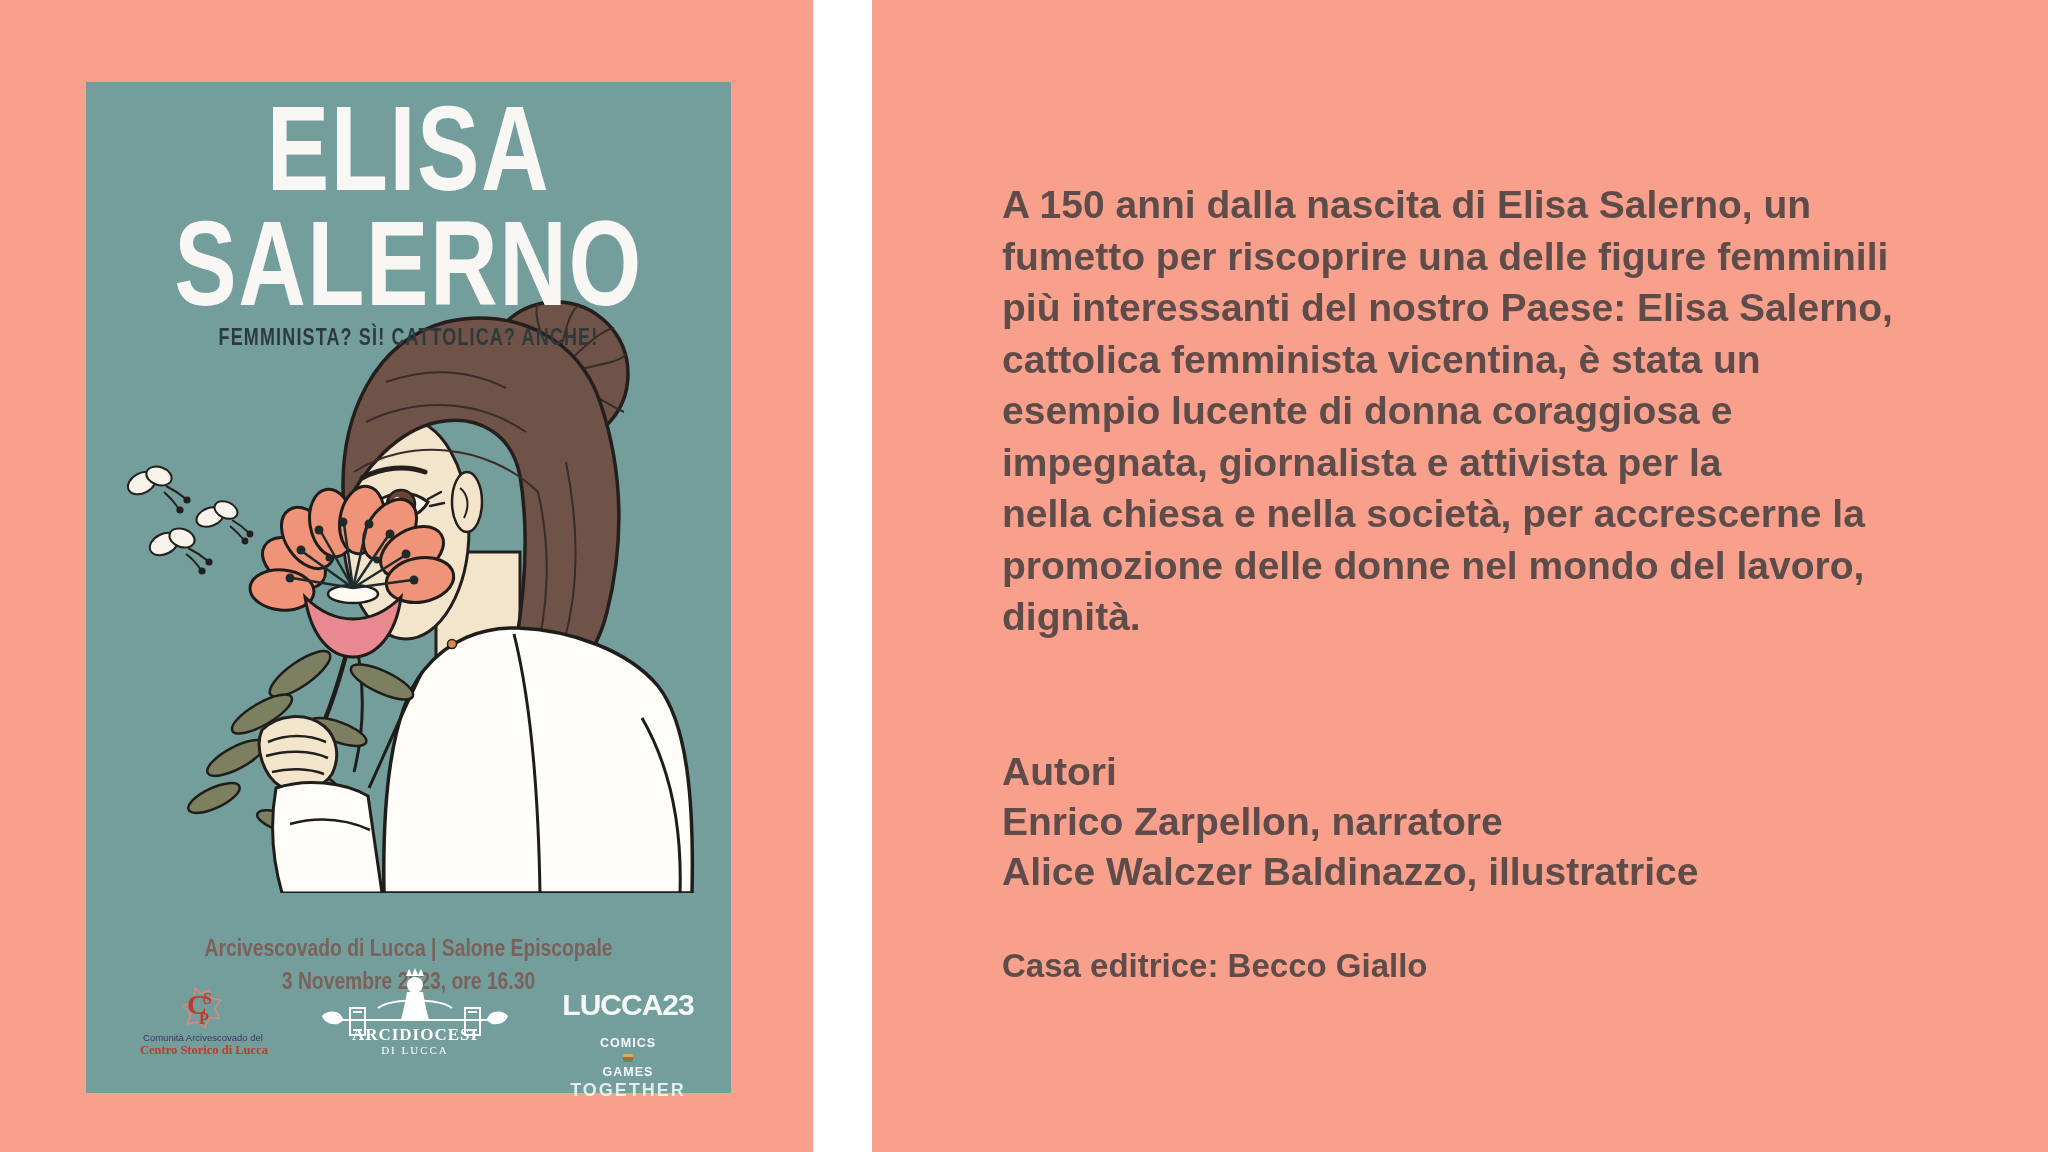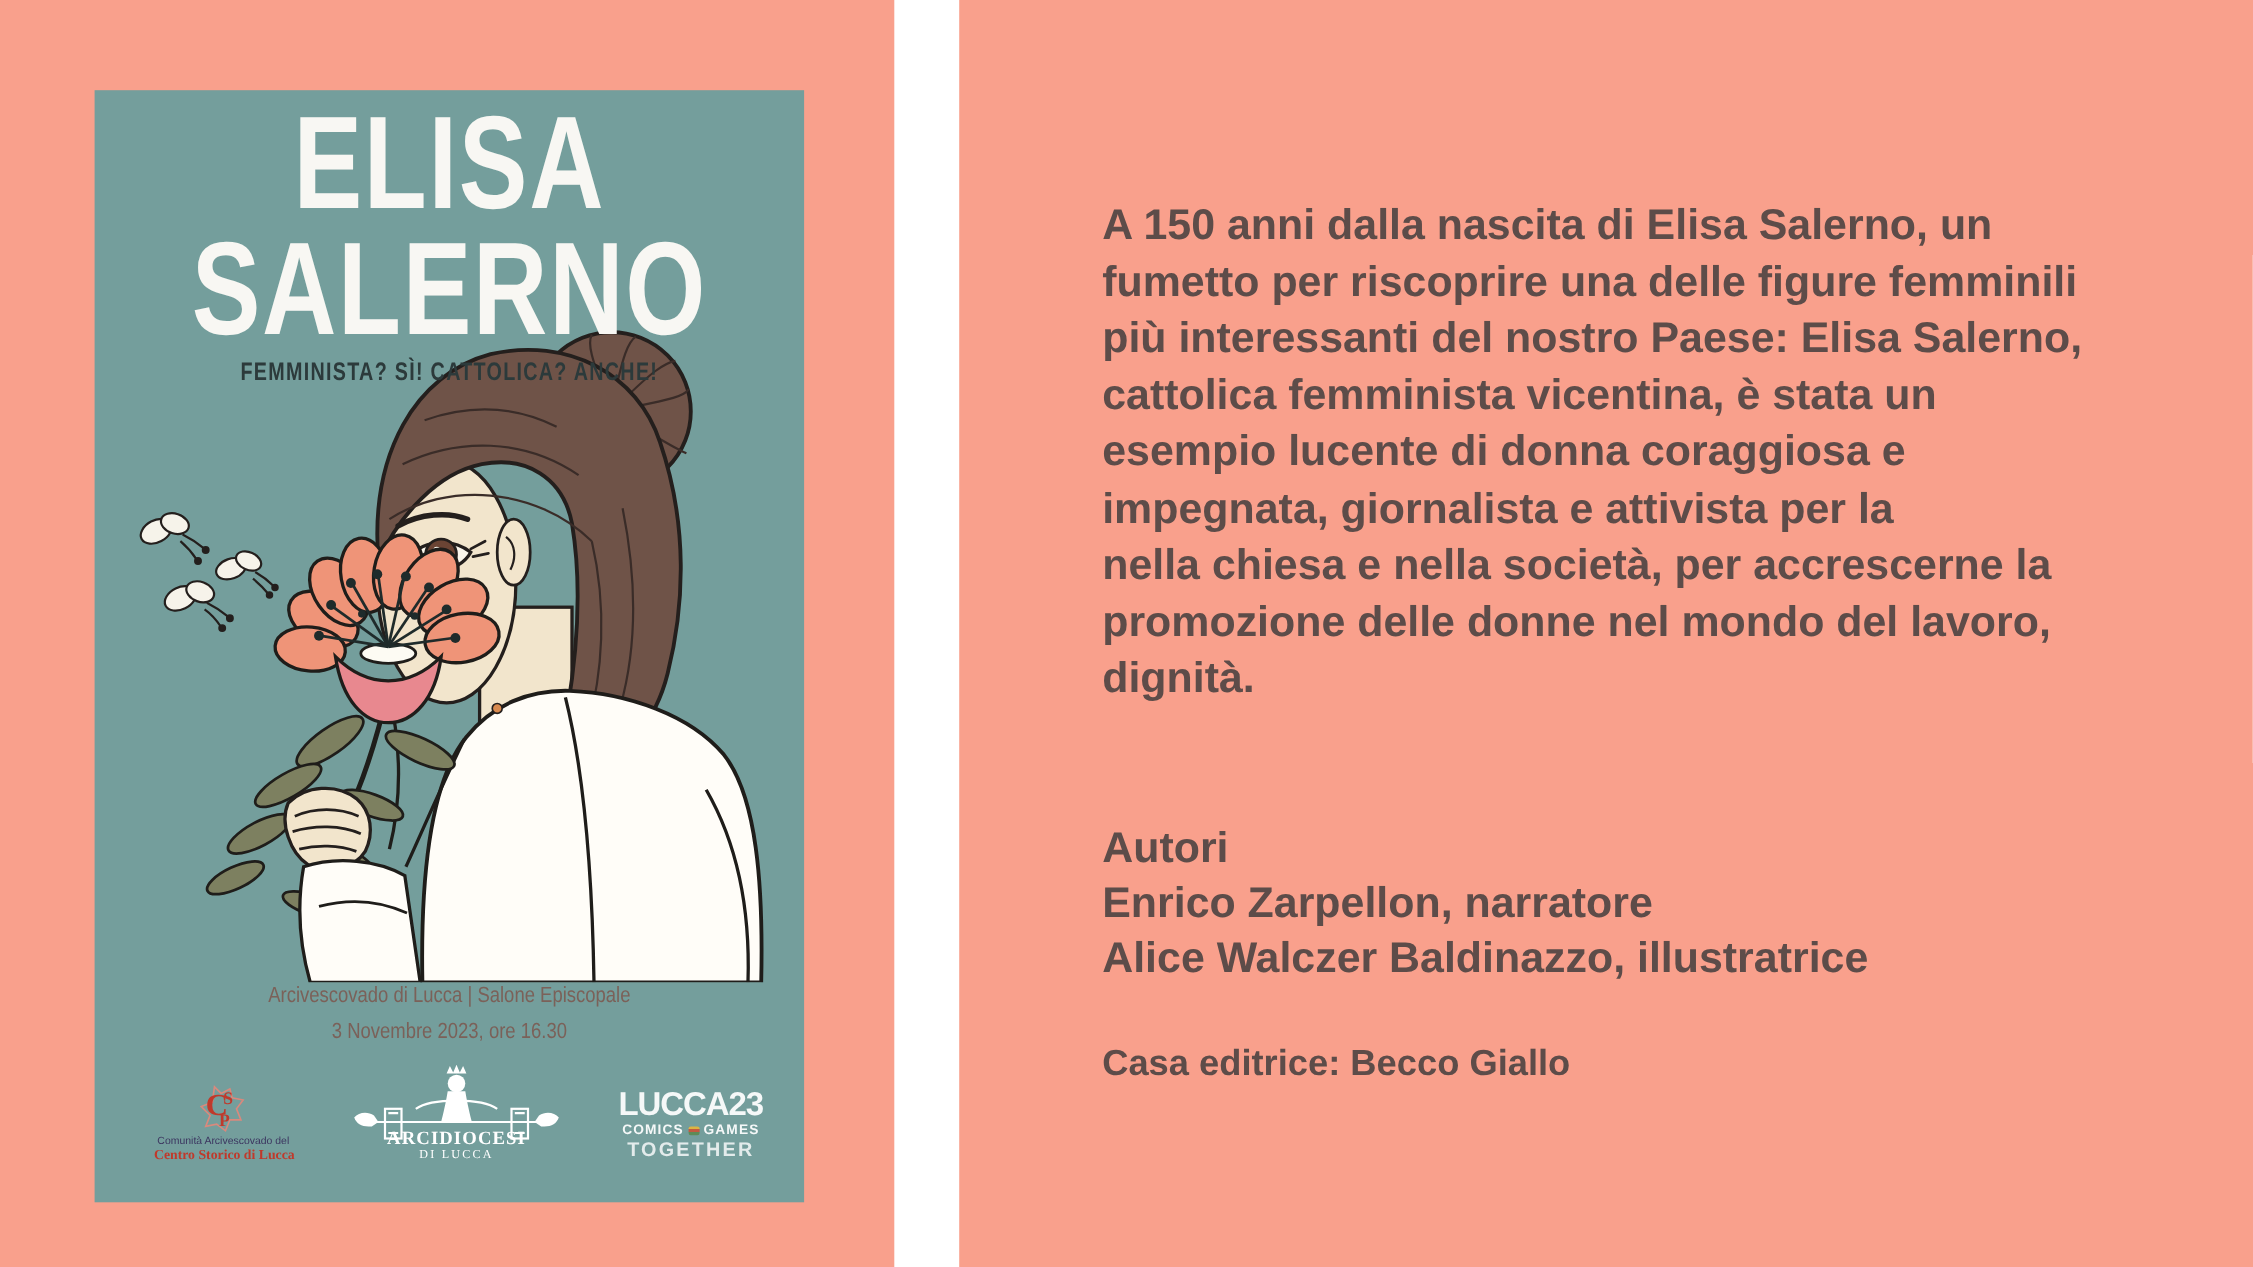--- a/index.html
+++ b/index.html
@@ -12,41 +12,41 @@
     font-weight:bold;font-size:120px;line-height:120px;letter-spacing:2px;
     transform:scaleX(.78);transform-origin:50% 50%;white-space:nowrap;}
   #title-line1{top:6px;}
   #title-line2{top:121px;}
   #poster-subtitle{position:absolute;left:0;top:243px;width:100%;text-align:center;
     color:var(--subtitle);font-weight:bold;font-size:23px;line-height:24px;letter-spacing:1.5px;
     transform:scaleX(.78);transform-origin:50% 50%;white-space:nowrap;}
   #illustration{position:absolute;left:0;top:0;width:645px;height:811px;}
 
   
-  #event-block{position:absolute;left:86px;top:889px;width:645px;text-align:center;
-    color:var(--event);font-weight:normal;font-size:20px;line-height:33px;}
+  #event-block{position:absolute;left:86px;top:932px;width:645px;text-align:center;
+    color:var(--event);font-weight:bold;font-size:23px;line-height:33px;}
   .event-line{display:block;transform:scaleX(.84);transform-origin:50% 50%;white-space:nowrap;}
 
   
   #parish-logo{position:absolute;left:140px;top:984px;width:126px;text-align:center;}
   #parish-mono{display:block;margin:0 auto;}
   #parish-line1{font-size:9.5px;color:var(--parish-blue);line-height:11px;margin-top:2px;white-space:nowrap;}
   #parish-line2{font-family:"Liberation Serif",serif;font-weight:bold;font-size:12.5px;color:var(--logo-red);line-height:13px;margin-top:1px;white-space:nowrap;}
 
   #arch-logo{position:absolute;left:320px;top:968px;width:190px;height:95px;color:var(--white);text-align:center;}
   #arch-art{position:absolute;left:0;top:0;}
   #arch-name{position:absolute;left:0;top:57px;width:100%;font-family:"Liberation Serif",serif;
     font-size:17px;letter-spacing:1px;font-weight:bold;white-space:nowrap;}
   #arch-subname{position:absolute;left:0;top:76px;width:100%;font-family:"Liberation Serif",serif;
     font-size:11px;letter-spacing:2px;white-space:nowrap;}
 
   #lucca-logo{position:absolute;left:550px;top:990px;width:156px;text-align:center;color:var(--white);}
   #lucca-line1{font-size:30px;font-weight:bold;line-height:30px;letter-spacing:-1px;opacity:.93;white-space:nowrap;}
-  #lucca-line2{display:flex;align-items:center;justify-content:center;gap:4px;margin-top:1px;
-    font-size:12.5px;font-weight:bold;letter-spacing:1px;line-height:13px;opacity:.93;}
+  #lucca-line2{display:flex;align-items:center;justify-content:center;gap:4px;margin-top:17px;
+    font-size:12.5px;font-weight:bold;letter-spacing:1px;line-height:13px;opacity:.93;flex-direction:column;}
   #lucca-mark{display:inline-block;width:10px;height:8px;border-radius:2px;
     background:linear-gradient(180deg,#e5b63c 0 33%,#c9543a 33% 66%,#5d8a52 66% 100%);}
   #lucca-line3{font-size:18px;font-weight:bold;letter-spacing:2px;line-height:22px;opacity:.8;white-space:nowrap;}
 
   
   #white-divider{position:absolute;left:813px;top:0;width:59px;height:1152px;background:var(--white);}
 
   
   #description-text{position:absolute;left:1002px;top:179px;color:var(--ink);
     font-weight:bold;font-size:39px;line-height:51.5px;}

